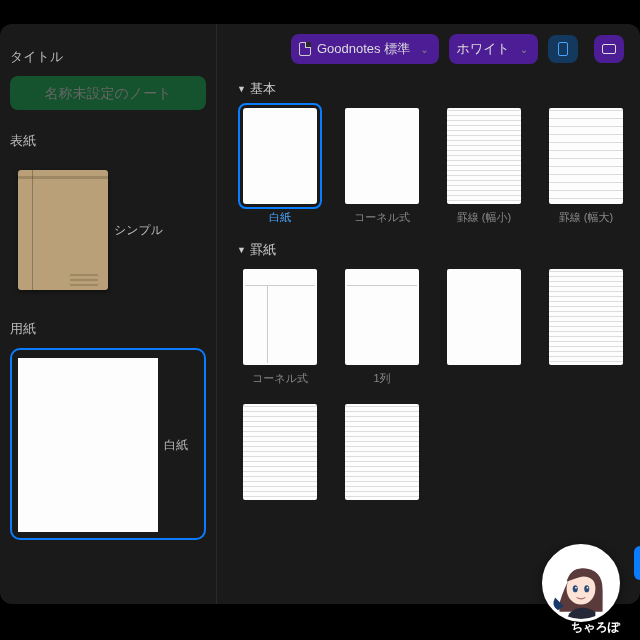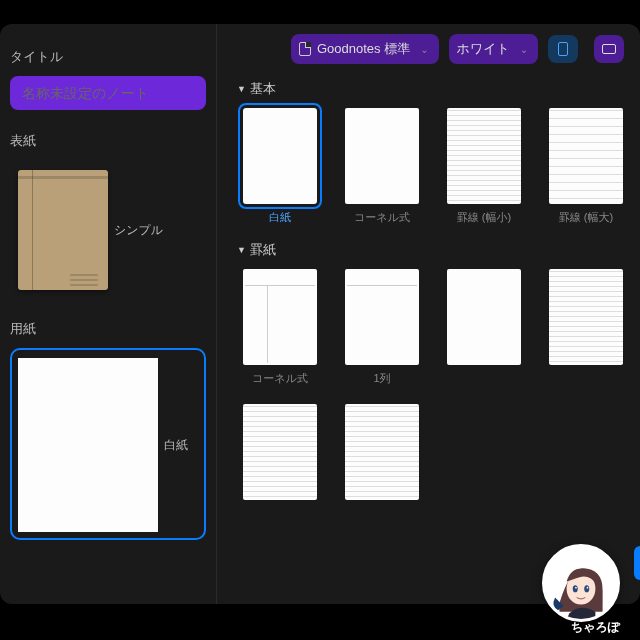--- a/index.html
+++ b/index.html
@@ -24,26 +24,27 @@
   .sidebar {
     width: 216px;
     padding: 12px 10px;
     display: flex;
     flex-direction: column;
     gap: 10px;
   }
   .section-label { font-size: 13px; color: #bbb; margin-top: 12px; }
   .title-input {
     width: 100%;
-    background: #6d28d9;
+    background: #14532d;
     border: none;
     border-radius: 8px;
     padding: 9px 12px;
     color: #ddd;
     font-size: 14px;
+    text-align: center;
   }
   .title-input::placeholder { color: #666; }
   .cover-card, .paper-card {
     border: 2px solid transparent;
     border-radius: 10px;
     padding: 8px 6px 6px;
     display: flex; flex-direction: row; align-items: center;
     gap: 6px;
   }
   .paper-card { border-color: #0a7cff; }

